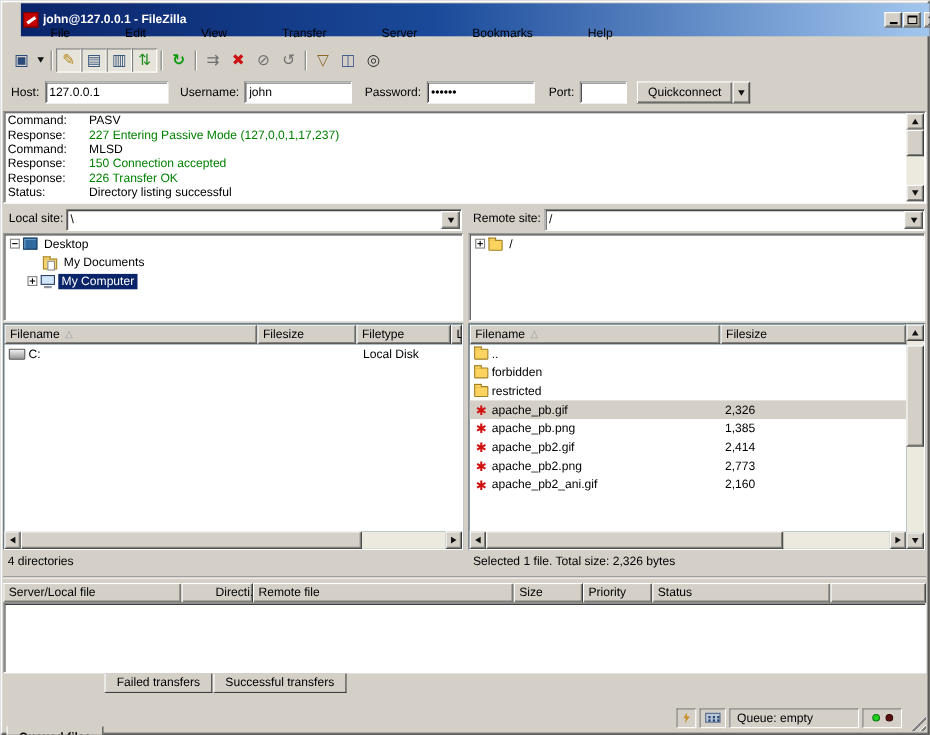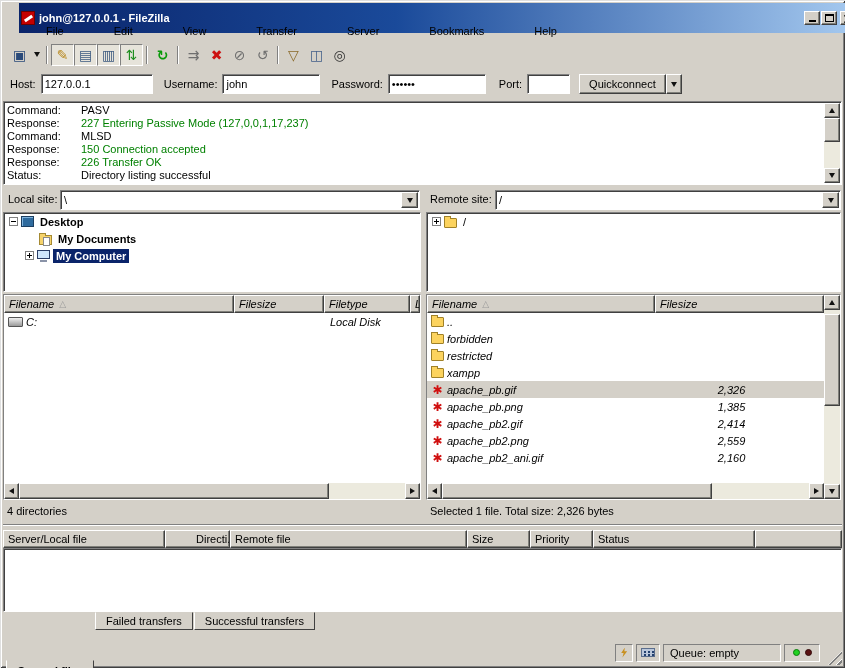--- a/index.html
+++ b/index.html
@@ -84,30 +84,30 @@
   .i-docs{width:13px;height:10px;background:#f6d36b;border:1px solid #a58a33;position:relative;margin-top:2px;}
   .i-docs::before{content:"";position:absolute;left:-1px;top:-3px;width:5px;height:2px;background:#f6d36b;border:1px solid #a58a33;border-bottom:none;}
   .i-docs::after{content:"";position:absolute;left:3px;top:1px;width:5px;height:7px;background:#fff;border:1px solid #8a8a8a;}
   .i-comp{width:13px;height:9px;background:#cfe6fb;border:1px solid #2a3d66;position:relative;margin-bottom:3px;}
   .i-comp::after{content:"";position:absolute;left:2px;bottom:-4px;width:7px;height:2px;background:#8a93a8;}
   .i-drive{width:15px;height:10px;background:linear-gradient(180deg,#f0f0f0,#9a9a9a);border:1px solid #555;border-radius:1px;}
   .i-folder{width:13px;height:10px;background:#fcd35e;border:1px solid #a08128;position:relative;margin-top:2px;border-radius:0 1px 1px 1px;}
   .i-folder::before{content:"";position:absolute;left:-1px;top:-3px;width:5px;height:2px;background:#fcd35e;border:1px solid #a08128;border-bottom:none;}
   .i-file-red{color:#d01010;font-family:"DejaVu Sans",sans-serif;font-size:12px;line-height:1;width:13px;text-align:center;}
   
-  .listwrap{border:1px solid;border-color:#808080 #fff #fff #808080;background:#0c4a6e;font-style:italic;}
+  .listwrap{border:1px solid;border-color:#808080 #fff #fff #808080;background:#0c4a6e;}
   .lheader{display:flex;height:18px;overflow:hidden;}
   .hcell{display:flex;align-items:center;padding:0 4px;background:var(--face);border:1px solid;border-color:#fff #404040 #404040 #fff;box-shadow:inset -1px -1px 0 #80807a;white-space:nowrap;overflow:hidden;flex:0 0 auto;}
   .hcell.fill{flex:1;}
   .hcell.r{justify-content:flex-start;}
   .sort{color:#9a9a9a;margin-left:5px;font-size:9px;font-family:"DejaVu Sans",sans-serif;}
   .frow{display:flex;align-items:center;height:17px;white-space:nowrap;}
   .frow .ticon{margin:0 3px 0 4px;}
   .fname{flex:1;overflow:hidden;}
-  .fsize{width:165px;flex:0 0 auto;text-align:center;padding-right:20px;}
+  .fsize{width:165px;flex:0 0 auto;text-align:left;padding-right:20px;}
   .sel-row{background:#d4d0c8;}
   .lr-name{width:209px;} .lr-size{width:90px;text-align:right;padding-right:6px;} .lr-type{width:86px;padding-left:5px;}
   .statustext{height:16px;line-height:16px;white-space:nowrap;}
   
   .tabs{display:flex;align-items:flex-start;gap:1px;}
   .tab{padding:0 10px;display:flex;align-items:center;background:var(--face);border:1px solid;border-color:var(--face) #404040 #404040 #fff;height:18px;}
   .tab.active{font-weight:bold;height:21px;border-top-color:var(--face);margin-top:48px;}
   
   .statusbar{display:flex;align-items:center;justify-content:flex-end;gap:3px;padding-right:22px;}
   .sp{height:18px;display:flex;align-items:center;background:var(--face);}
@@ -264,21 +264,21 @@
       </span>
   </div>
   <span class="lbl abs" style="left:430px;top:193px;">Remote site:</span>
   <div class="combo abs" style="left:495px;top:190px;width:346px;">
     <span class="combo-text">/</span>
     <span class="combo-btn raised">
         <span class="tri-down"></span>
       </span>
   </div>
 
-  <div class="abs sunkenw" style="left:3px;top:212px;width:418px;height:80px;font-weight:bold;">
+  <div class="abs sunkenw" style="left:3px;top:212px;width:418px;height:80px;">
     <div class="trow">
       <span class="expander minus"></span>
       <span class="ticon i-desk"></span>
       <span class="tlabel">Desktop</span>
     </div>
     <div class="trow indent1">
       <span class="exp-spacer"></span>
       <span class="ticon i-docs"></span>
       <span class="tlabel">My Documents</span>
     </div>
@@ -353,44 +353,39 @@
       <div class="frow">
           <span class="ticon i-folder"></span>
           <span class="fname">forbidden</span>
           <span class="fsize"></span>
         </div>
       <div class="frow">
           <span class="ticon i-folder"></span>
           <span class="fname">restricted</span>
           <span class="fsize"></span>
         </div>
-      <div class="frow">
-          <span class="ticon i-folder"></span>
-          <span class="fname">xampp</span>
-          <span class="fsize"></span>
-        </div>
       <div class="frow sel-row">
           <span class="ticon i-file-red">✱</span>
           <span class="fname">apache_pb.gif</span>
           <span class="fsize">2,326</span>
         </div>
       <div class="frow">
           <span class="ticon i-file-red">✱</span>
           <span class="fname">apache_pb.png</span>
           <span class="fsize">1,385</span>
         </div>
       <div class="frow">
           <span class="ticon i-file-red">✱</span>
           <span class="fname">apache_pb2.gif</span>
           <span class="fsize">2,414</span>
         </div>
       <div class="frow">
           <span class="ticon i-file-red">✱</span>
           <span class="fname">apache_pb2.png</span>
-          <span class="fsize">2,559</span>
+          <span class="fsize">2,773</span>
         </div>
       <div class="frow">
           <span class="ticon i-file-red">✱</span>
           <span class="fname">apache_pb2_ani.gif</span>
           <span class="fsize">2,160</span>
         </div>
     </div>
     <div class="hscroll" style="width:397px;">
       <div class="sb-btn">
           <span class="tri-left"></span>

